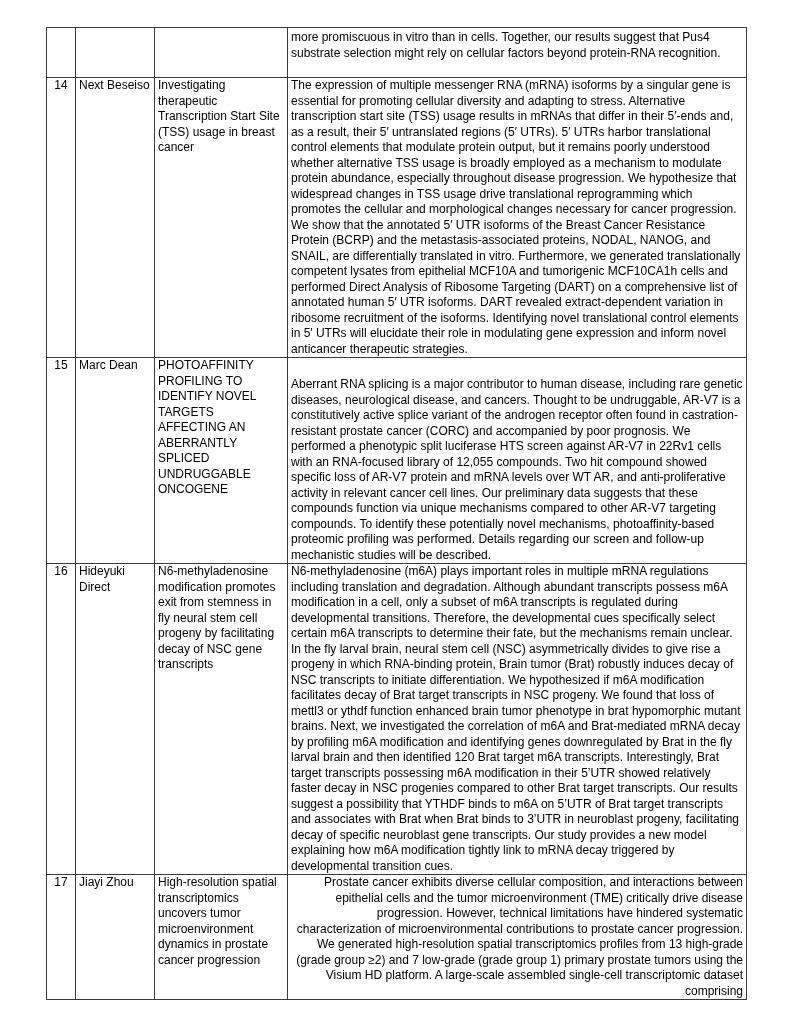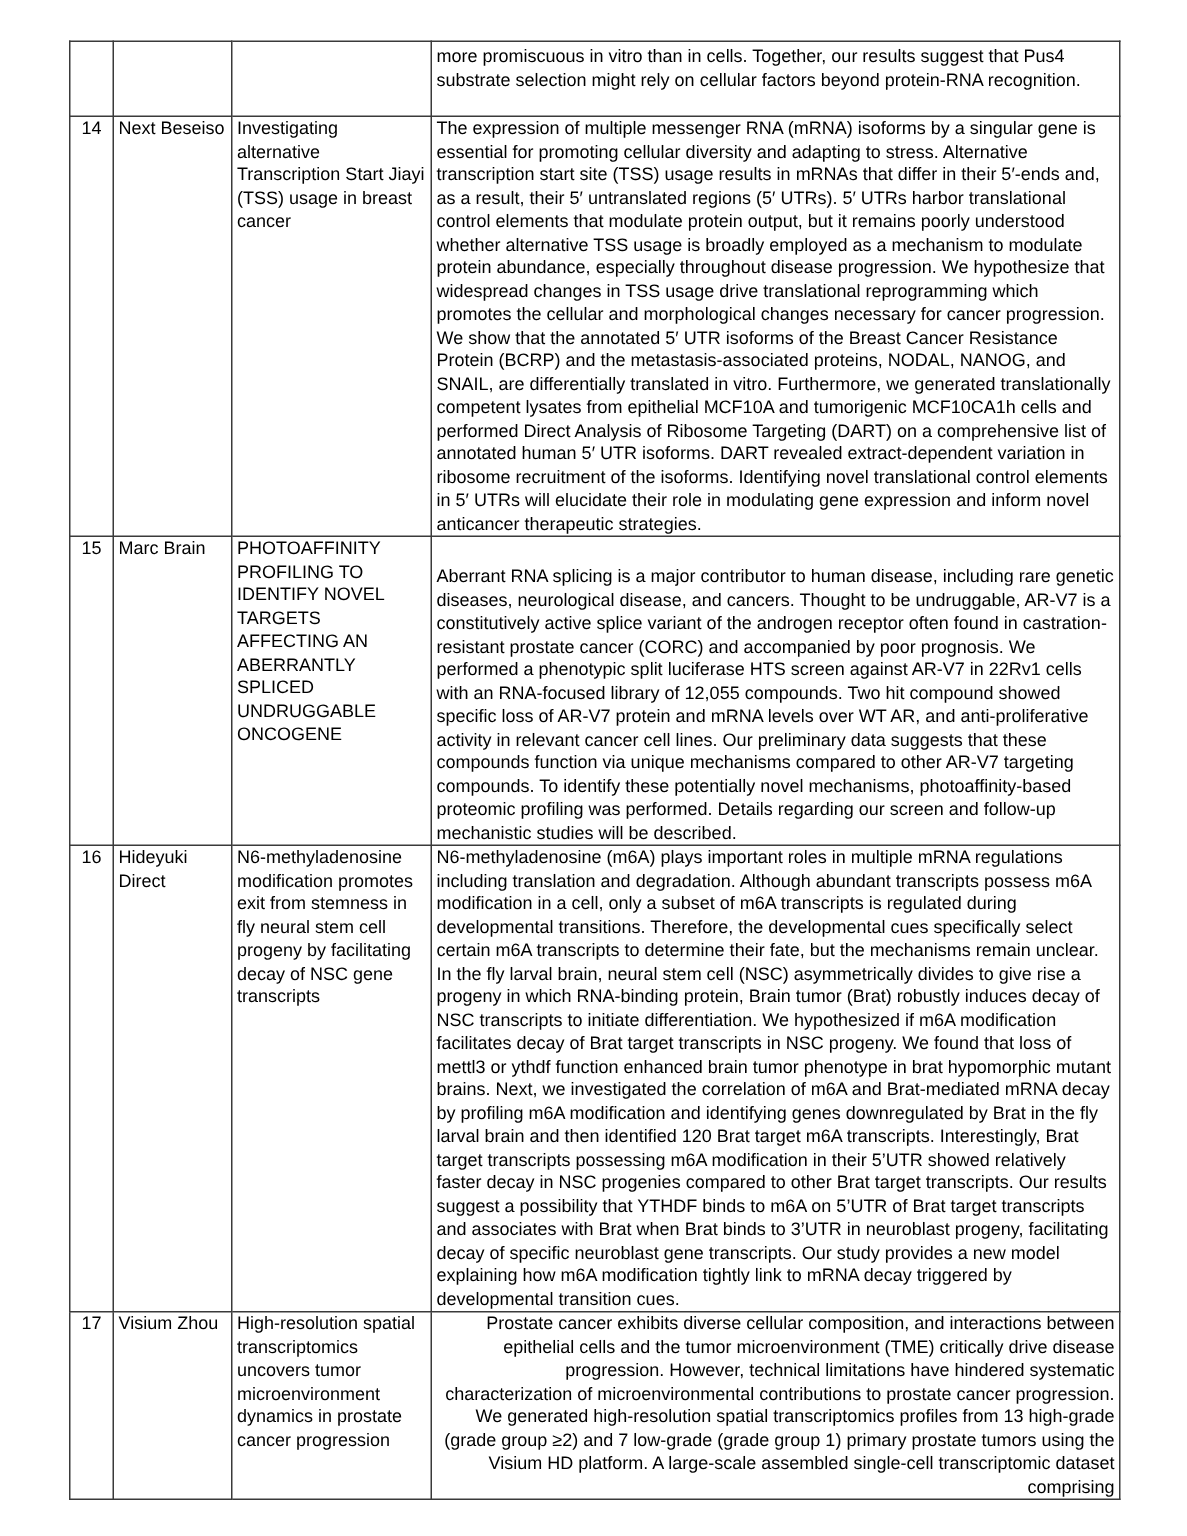--- a/index.html
+++ b/index.html
@@ -63,38 +63,38 @@
     <tbody>
       <tr class="row-cont">
         <td class="num"></td>
         <td></td>
         <td></td>
         <td class="abs">more promiscuous in vitro than in cells. Together, our results suggest that Pus4 substrate selection might rely on cellular factors beyond protein-RNA recognition.</td>
       </tr>
       <tr class="row-14">
         <td class="num">14</td>
         <td>Next Beseiso</td>
-        <td>Investigating alternative Transcription Start Jiayi (TSS) usage in breast cancer</td>
+        <td>Investigating therapeutic Transcription Start Site (TSS) usage in breast cancer</td>
         <td class="abs">The expression of multiple messenger RNA (mRNA) isoforms by a singular gene is essential for promoting cellular diversity and adapting to stress. Alternative transcription start site (TSS) usage results in mRNAs that differ in their 5′-ends and, as a result, their 5′ untranslated regions (5′ UTRs). 5′ UTRs harbor translational control elements that modulate protein output, but it remains poorly understood whether alternative TSS usage is broadly employed as a mechanism to modulate protein abundance, especially throughout disease progression. We hypothesize that widespread changes in TSS usage drive translational reprogramming which promotes the cellular and morphological changes necessary for cancer progression. We show that the annotated 5′ UTR isoforms of the Breast Cancer Resistance Protein (BCRP) and the metastasis-associated proteins, NODAL, NANOG, and SNAIL, are differentially translated in vitro. Furthermore, we generated translationally competent lysates from epithelial MCF10A and tumorigenic MCF10CA1h cells and performed Direct Analysis of Ribosome Targeting (DART) on a comprehensive list of annotated human 5′ UTR isoforms. DART revealed extract-dependent variation in ribosome recruitment of the isoforms. Identifying novel translational control elements in 5′ UTRs will elucidate their role in modulating gene expression and inform novel anticancer therapeutic strategies.</td>
       </tr>
       <tr class="row-15">
         <td class="num">15</td>
-        <td>Marc Brain</td>
+        <td>Marc Dean</td>
         <td>PHOTOAFFINITY PROFILING TO IDENTIFY NOVEL TARGETS AFFECTING AN ABERRANTLY SPLICED UNDRUGGABLE ONCOGENE</td>
         <td class="abs">Aberrant RNA splicing is a major contributor to human disease, including rare genetic diseases, neurological disease, and cancers. Thought to be undruggable, AR-V7 is a constitutively active splice variant of the androgen receptor often found in castration-resistant prostate cancer (CORC) and accompanied by poor prognosis. We performed a phenotypic split luciferase HTS screen against AR-V7 in 22Rv1 cells with an RNA-focused library of 12,055 compounds. Two hit compound showed specific loss of AR-V7 protein and mRNA levels over WT AR, and anti-proliferative activity in relevant cancer cell lines. Our preliminary data suggests that these compounds function via unique mechanisms compared to other AR-V7 targeting compounds. To identify these potentially novel mechanisms, photoaffinity-based proteomic profiling was performed. Details regarding our screen and follow-up mechanistic studies will be described.</td>
       </tr>
       <tr class="row-16">
         <td class="num">16</td>
         <td>Hideyuki Direct</td>
         <td>N6-methyladenosine modification promotes exit from stemness in fly neural stem cell progeny by facilitating decay of NSC gene transcripts</td>
         <td class="abs">N6-methyladenosine (m6A) plays important roles in multiple mRNA regulations including translation and degradation. Although abundant transcripts possess m6A modification in a cell, only a subset of m6A transcripts is regulated during developmental transitions. Therefore, the developmental cues specifically select certain m6A transcripts to determine their fate, but the mechanisms remain unclear. In the fly larval brain, neural stem cell (NSC) asymmetrically divides to give rise a progeny in which RNA-binding protein, Brain tumor (Brat) robustly induces decay of NSC transcripts to initiate differentiation. We hypothesized if m6A modification facilitates decay of Brat target transcripts in NSC progeny. We found that loss of mettl3 or ythdf function enhanced brain tumor phenotype in brat hypomorphic mutant brains. Next, we investigated the correlation of m6A and Brat-mediated mRNA decay by profiling m6A modification and identifying genes downregulated by Brat in the fly larval brain and then identified 120 Brat target m6A transcripts. Interestingly, Brat target transcripts possessing m6A modification in their 5’UTR showed relatively faster decay in NSC progenies compared to other Brat target transcripts. Our results suggest a possibility that YTHDF binds to m6A on 5’UTR of Brat target transcripts and associates with Brat when Brat binds to 3’UTR in neuroblast progeny, facilitating decay of specific neuroblast gene transcripts. Our study provides a new model explaining how m6A modification tightly link to mRNA decay triggered by developmental transition cues.</td>
       </tr>
       <tr class="row-17">
         <td class="num">17</td>
-        <td>Visium Zhou</td>
+        <td>Jiayi Zhou</td>
         <td>High-resolution spatial transcriptomics uncovers tumor microenvironment dynamics in prostate cancer progression</td>
         <td class="abs">
           <span class="para">Prostate cancer exhibits diverse cellular composition, and interactions between epithelial cells and the tumor microenvironment (TME) critically drive disease progression. However, technical limitations have hindered systematic characterization of microenvironmental contributions to prostate cancer progression.</span>
           <span class="para">We generated high-resolution spatial transcriptomics profiles from 13 high-grade (grade group ≥2) and 7 low-grade (grade group 1) primary prostate tumors using the Visium HD platform. A large-scale assembled single-cell transcriptomic dataset comprising</span>
         </td>
       </tr>
     </tbody>
   </table>
 </div>
 

